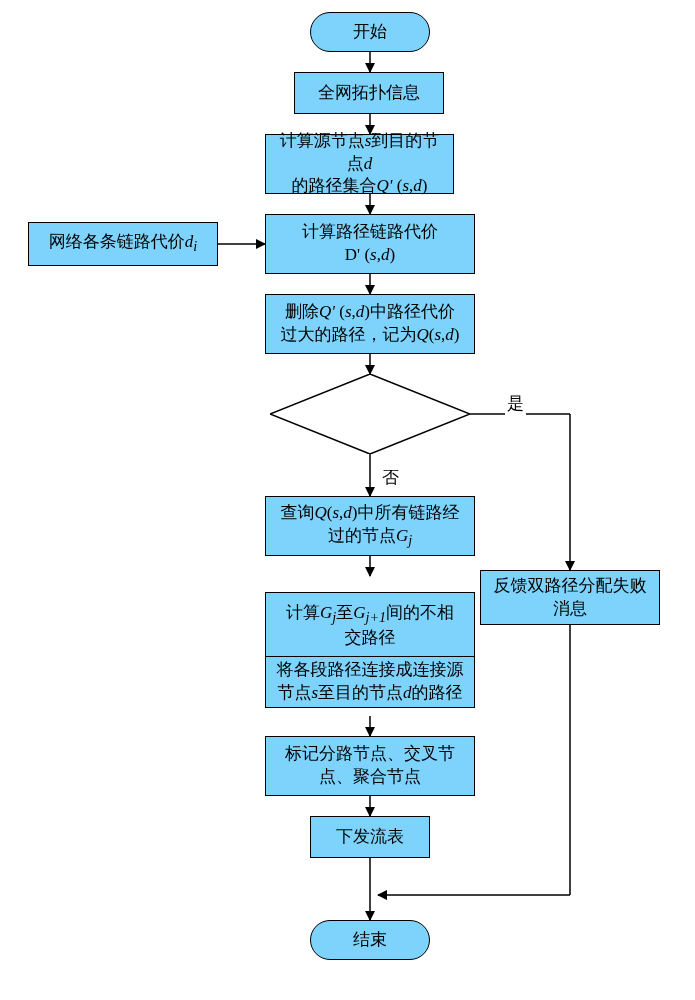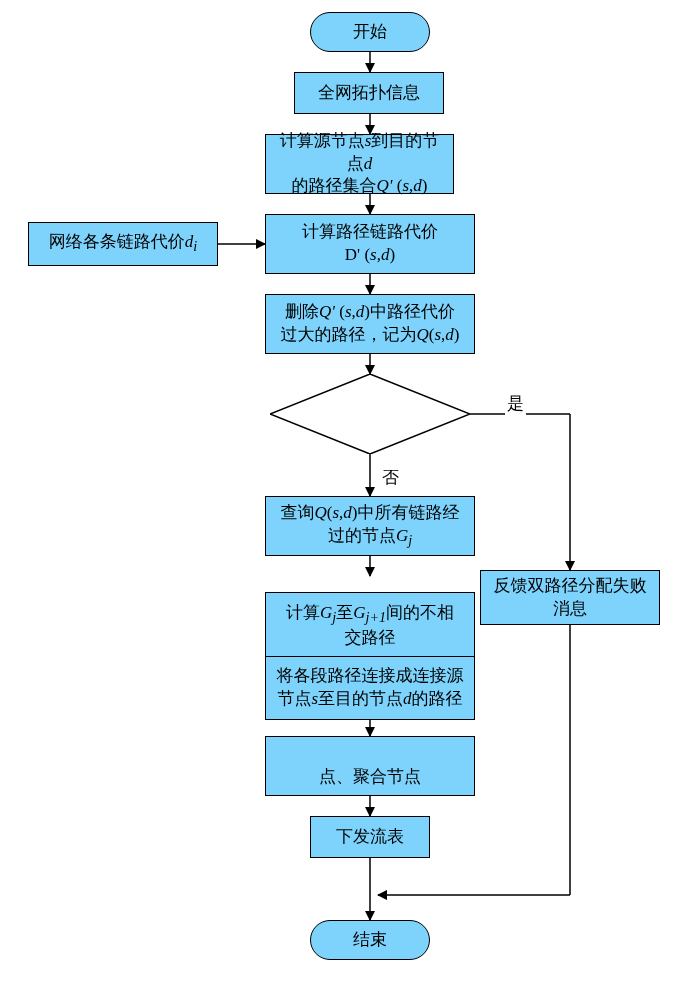--- a/index.html
+++ b/index.html
@@ -149,30 +149,30 @@
   <div>
     <span>计算<i>G<sub>j</sub></i>至<i>G<sub>j+1</sub></i>间的不相</span><br>
     <span>交路径</span>
   </div>
 </div>
 
 <div class="node process" style="left:480px; top:570px; width:180px; height:55px;">
   <span>反馈双路径分配失败消息</span>
 </div>
 
-<div class="node process" style="left:265px; top:656px; width:210px; height:64px;">
+<div class="node process" style="left:265px; top:656px; width:210px; height:52px;">
   <div>
     <span>将各段路径连接成连接源</span><br>
     <span>节点<i>s</i>至目的节点<i>d</i>的路径</span>
   </div>
 </div>
 
 <div class="node process" style="left:265px; top:736px; width:210px; height:60px;">
   <div>
-    <br>
+    <span>标记分路节点、交叉节</span><br>
     <span>点、聚合节点</span>
   </div>
 </div>
 
 <div class="node process" style="left:310px; top:816px; width:120px; height:42px;">
   <span>下发流表</span>
 </div>
 
 <div class="node terminator" style="left:310px; top:920px;">
   <span>结束</span>

